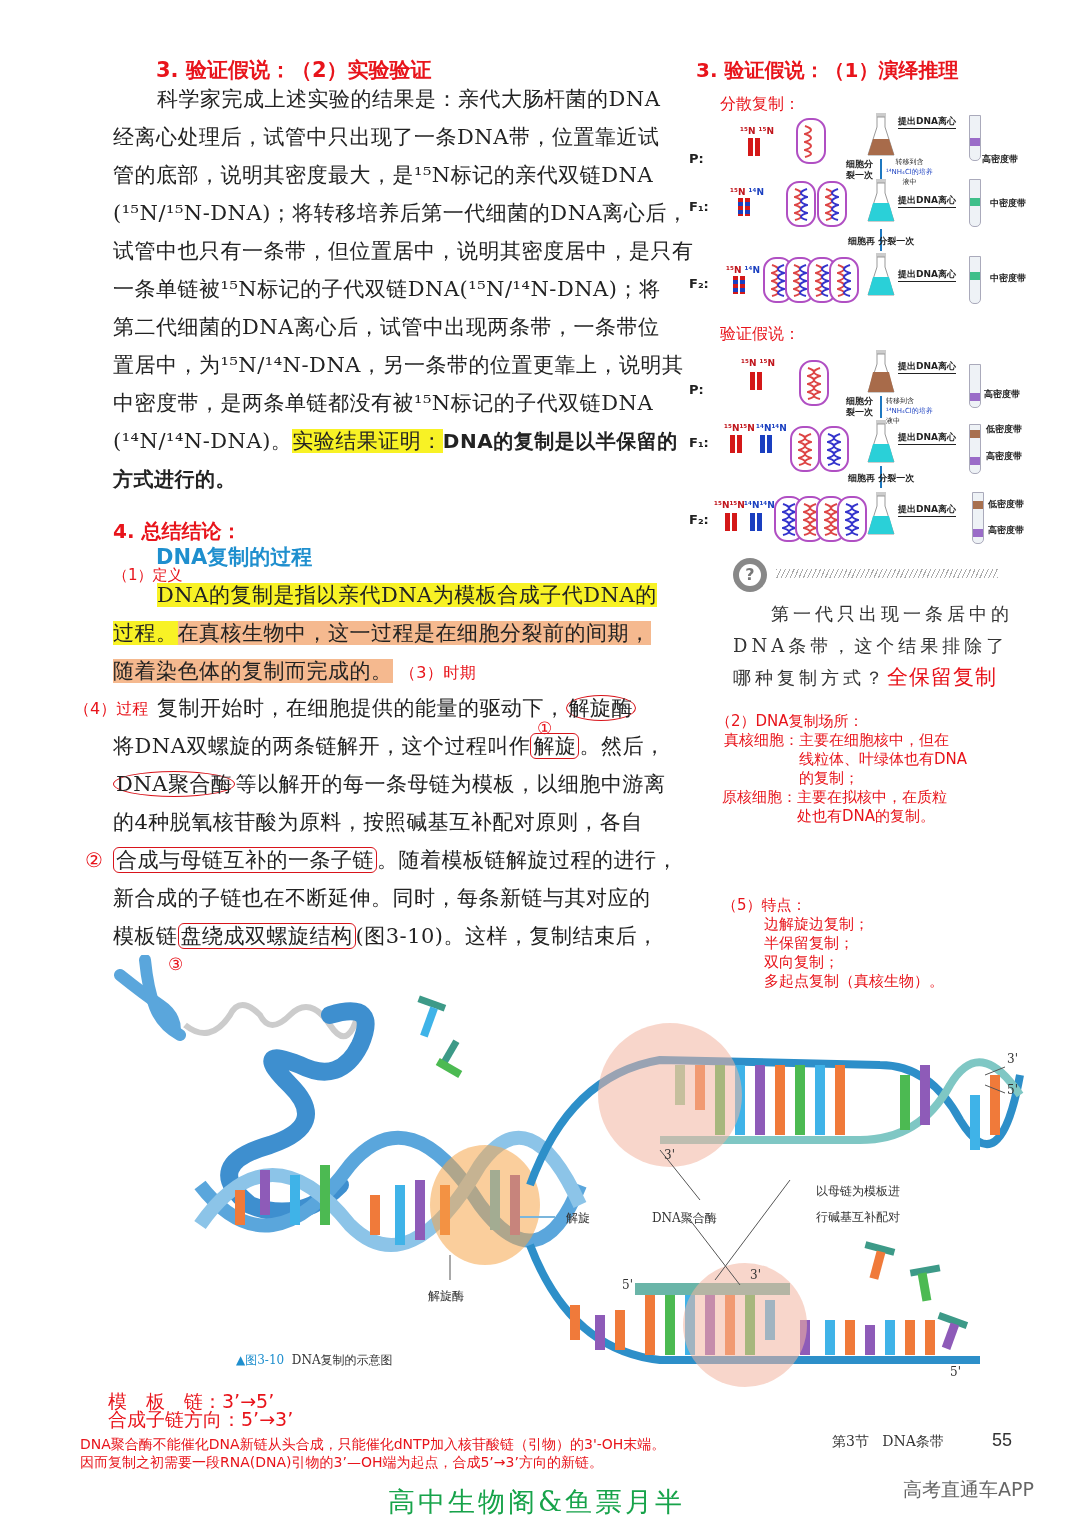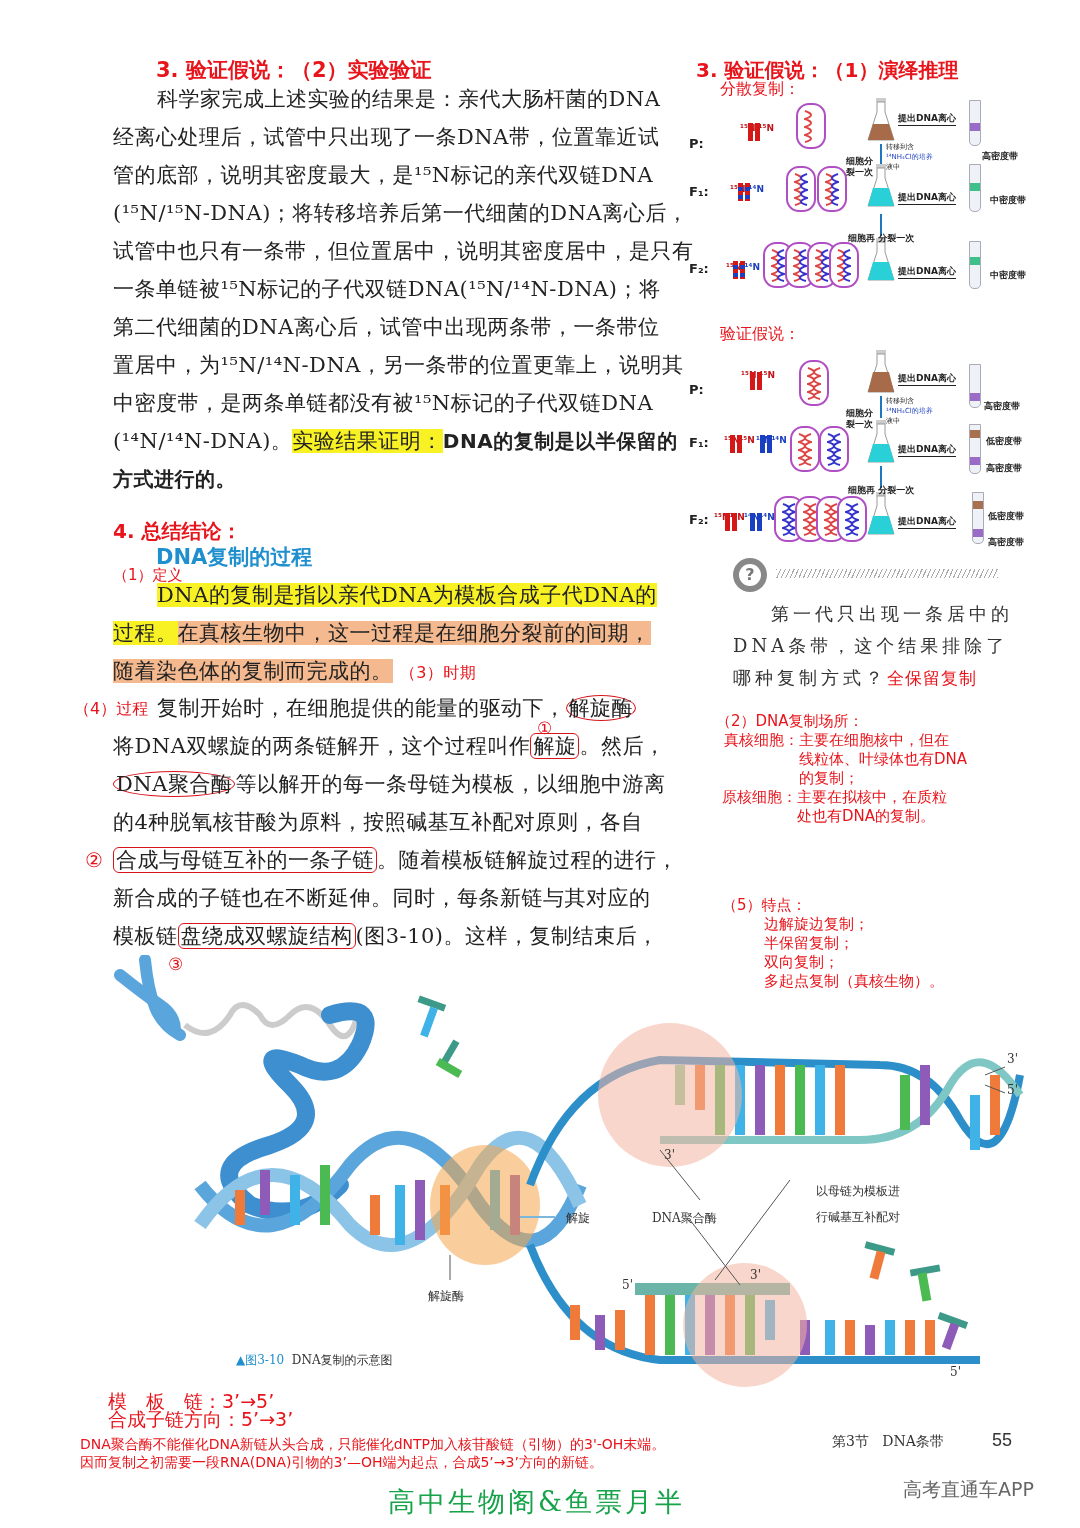--- a/index.html
+++ b/index.html
@@ -9,21 +9,21 @@
   .red { color:#e8141b; }
   .redh { color:#e8141b; font-family:"DejaVu Sans","Liberation Sans",sans-serif; font-weight:bold; }
   .body-text { font-size:21px; line-height:38px; letter-spacing:0.5px; white-space:nowrap; }
   .hl-y { background:#f8f225; }
   .hl-o { background:#f5b98f; }
   .circ { border:1.6px solid #d9141b; border-radius:50%; padding:0 2px; }
   .boxed { border:1.6px solid #d9141b; border-radius:6px; padding:0 2px; }
   .note { font-family:"DejaVu Sans","Liberation Sans",sans-serif; font-size:15px; line-height:19px; color:#e8141b; white-space:nowrap; }
   .blue-h { color:#1f8fce; font-family:"DejaVu Sans","Liberation Sans",sans-serif; font-weight:bold; font-size:21px; }
   .diag-label { font-family:"DejaVu Sans","Liberation Sans",sans-serif; font-size:11px; font-weight:bold; color:#222; white-space:nowrap; }
-  .sm { font-size:9px;margin-top:12px; }
+  .sm { font-size:9px; }
   .tube { width:10px; border:1px solid #aab; border-radius:0 0 5px 5px; background:#eef2f6; }
   .band { width:10px; height:8px; position:absolute; left:0; }
   .cell { width:26px; height:42px; border:2px solid #b04fc3; border-radius:13px; background:#fff; position:absolute; }
   .helix { position:absolute; left:6px; top:4px; width:14px; height:34px; }
   .bar { width:5px; height:18px; position:absolute; }
   .caption { font-size:12px; color:#333; white-space:nowrap; }
 </style>
 </head>
 <body>
 
@@ -64,21 +64,21 @@
   <div><span class="boxed">合成与母链互补的一条子链</span><span>。随着模板链解旋过程的进行，</span></div>
   <div>新合成的子链也在不断延伸。同时，每条新链与其对应的</div>
   <div><span>模板链</span><span class="boxed">盘绕成双螺旋结构</span><span>(图3-10)。这样，复制结束后，</span></div>
 </div>
 <div class="abs red" style="left:537px;top:718px;font-size:17px;">①</div>
 <div class="abs red" style="left:85px;top:848px;font-size:20px;">②</div>
 <div class="abs red" style="left:168px;top:954px;font-size:17px;">③</div>
 
 <div class="abs redh" style="left:696px;top:57px;font-size:20px;">3. 验证假说：（1）演绎推理</div>
 
-<div class="abs" style="left:686px;top:76px;width:290px;height:215px;">
+<div class="abs" style="left:686px;top:91px;width:290px;height:215px;text-align:center;">
   <div class="abs note" style="left:34px;top:3px;font-size:16px;">分散复制：</div>
 
   <div class="abs diag-label" style="left:3px;top:60px;font-size:13px;">P:</div>
   <div class="abs diag-label" style="left:3px;top:108px;font-size:13px;">F₁:</div>
   <div class="abs diag-label" style="left:3px;top:185px;font-size:13px;">F₂:</div>
 
   <div class="abs diag-label sm" style="left:54px;top:35px;color:#c0141b">¹⁵N ¹⁵N</div>
   <div class="abs" style="left:62px;top:47px;">
       <div class="bar" style="left:0;background:#d41818"></div>
       <div class="bar" style="left:7px;background:#d41818"></div>
@@ -298,21 +298,21 @@
   <div class="abs diag-label sm" style="left:302px;top:204px">高密度带</div>
 </div>
 
 <div class="abs" style="left:733px;top:558px;width:34px;height:34px;border-radius:50%;background:#888;">
   <div style="position:absolute;left:6px;top:6px;width:22px;height:22px;border-radius:50%;background:#fff;text-align:center;font:bold 16px/22px 'DejaVu Sans',sans-serif;color:#777;">?</div>
 </div>
 <div class="abs" style="left:776px;top:569px;width:222px;height:9px;background:repeating-linear-gradient(115deg,#aaa 0 1px,transparent 1px 4px);"></div>
 <div class="abs" style="left:733px;top:598px;font-size:18px;line-height:32px;letter-spacing:4px;color:#333;white-space:nowrap;">
   <div style="padding-left:38px">第一代只出现一条居中的</div>
   <div>DNA条带，这个结果排除了</div>
-  <div><span>哪种复制方式？</span><span class="note" style="font-size:17px;letter-spacing:1px">全保留复制</span></div>
+  <div><span>哪种复制方式？</span><span class="note" style="font-size:21px;letter-spacing:1px">全保留复制</span></div>
 </div>
 
 <div class="abs note" style="left:716px;top:712px;">
   <div>（2）DNA复制场所：</div>
   <div style="display:flex;padding-left:8px">
       <span>真核细胞：</span>
       <div>
         <div>主要在细胞核中，但在</div>
         <div>线粒体、叶绿体也有DNA</div>
         <div>的复制；</div>

